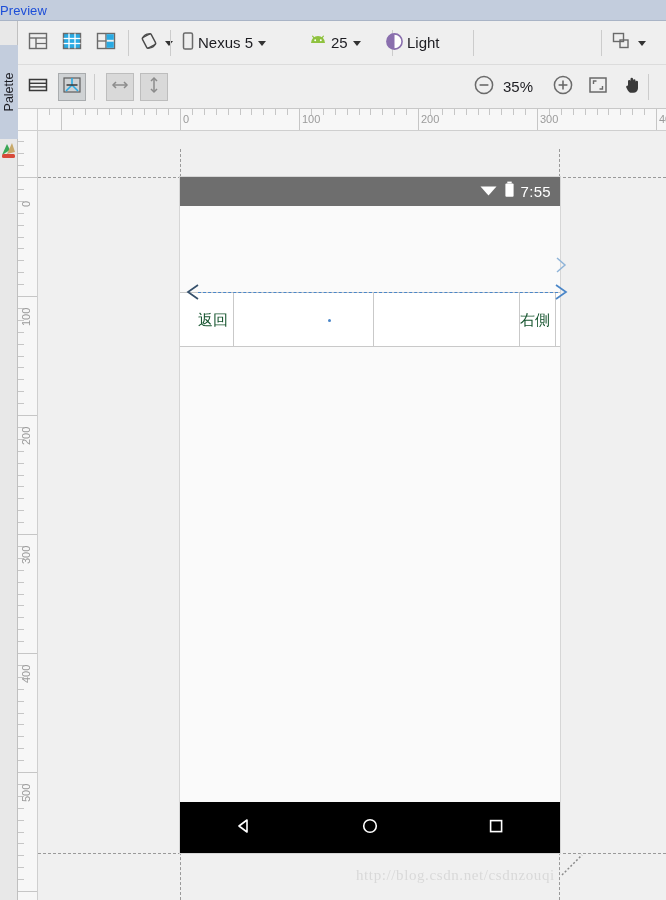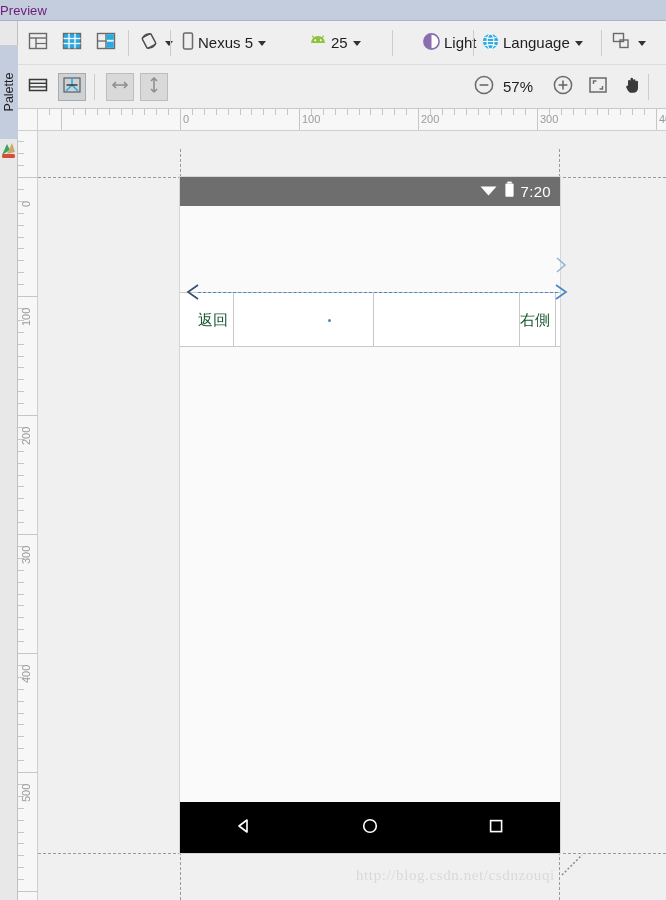--- a/index.html
+++ b/index.html
@@ -12,21 +12,21 @@
   #app { position: relative; width: 666px; height: 900px; }
 
   
   .titlebar {
     position: absolute; left: 0; top: 0; width: 666px; height: 21px;
     background: #c3cddd;
     border-bottom: 1px solid #a9b4c6;
   }
   .titlebar .tb-label {
     position: absolute; left: 0px; top: 3px;
-    font-size: 13px; color: #701a75; letter-spacing: .1px;
+    font-size: 13px; color: #1d4ed8; letter-spacing: .1px;
   }
 
   
   .leftstrip {
     position: absolute; left: 0; top: 21px; width: 18px; height: 879px;
     background: #e8e8e8; border-right: 1px solid #c0c0c0;
   }
   .palette-tab {
     position: absolute; left: 0; top: 24px; width: 18px; height: 94px;
     background: #c3cddd;
@@ -249,47 +249,32 @@
           <line x1="4.6" y1="2.2" x2="6.4" y2="4.4" stroke="#8fc23f" stroke-width="1.2" stroke-linecap="round"></line>
           <line x1="15.4" y1="2.2" x2="13.6" y2="4.4" stroke="#8fc23f" stroke-width="1.2" stroke-linecap="round"></line>
         </svg>
       </span>
       <span>25</span>
       <span class="caret"></span>
     </div>
 
     <div class="sep" style="left:374px;"></div>
 
-    <div class="tb-item" style="left:402px;">
+    <div class="tb-item" style="left:365px;">
       <span>
         <svg width="19" height="19" viewBox="0 0 19 19">
           <circle cx="9.5" cy="9.5" r="7.6" fill="#ffffff" stroke="#8a6fae" stroke-width="1.6"></circle>
           <path d="M9.5 1.9 A7.6 7.6 0 0 0 9.5 17.1 Z" fill="#8a6fae"></path>
         </svg>
       </span>
       <span>Light</span>
     </div>
 
     <div class="sep" style="left:455px;"></div>
 
-    <div class="tb-item" style="left:461px;">
-      <span>
-        <svg width="19" height="19" viewBox="0 0 19 19">
-          <circle cx="9.5" cy="9.5" r="7.6" fill="#29aae3"></circle>
-          <g stroke="#ffffff" stroke-width="1.15" fill="none">
-            <ellipse cx="9.5" cy="9.5" rx="3.4" ry="7.6"></ellipse>
-            <line x1="2" y1="9.5" x2="17" y2="9.5"></line>
-            <path d="M3.5 5.2 Q9.5 7.6 15.5 5.2"></path>
-            <path d="M3.5 13.8 Q9.5 11.4 15.5 13.8"></path>
-          </g>
-        </svg>
-      </span>
-      <span>Language</span>
-      <span class="caret"></span>
-    </div>
 
     <div class="sep" style="left:583px;"></div>
 
     <div class="tb-item" style="left:591px;">
       <span>
         <svg width="22" height="20" viewBox="0 0 22 20">
           <rect x="2.5" y="2.5" width="10" height="8" fill="none" stroke="#6a6a6a" stroke-width="1.4"></rect>
           <rect x="9" y="9" width="8" height="7.5" fill="none" stroke="#6a6a6a" stroke-width="1.4"></rect>
         </svg>
       </span>
@@ -346,21 +331,21 @@
     <div class="tb-btn" style="left:452px;">
       <span>
         <svg width="22" height="22" viewBox="0 0 22 22">
           <circle cx="11" cy="11" r="8.6" fill="none" stroke="#6a6a6a" stroke-width="1.5"></circle>
           <line x1="6.6" y1="11" x2="15.4" y2="11" stroke="#6a6a6a" stroke-width="1.6"></line>
         </svg>
       </span>
     </div>
 
     <div class="tb-item" style="left:483px;">
-      <span>57%</span>
+      <span>35%</span>
     </div>
 
     <div class="tb-btn" style="left:531px;">
       <span>
         <svg width="22" height="22" viewBox="0 0 22 22">
           <circle cx="11" cy="11" r="8.6" fill="none" stroke="#6a6a6a" stroke-width="1.5"></circle>
           <line x1="6.6" y1="11" x2="15.4" y2="11" stroke="#6a6a6a" stroke-width="1.6"></line>
           <line x1="11" y1="6.6" x2="11" y2="15.4" stroke="#6a6a6a" stroke-width="1.6"></line>
         </svg>
       </span>
@@ -536,21 +521,21 @@
           <svg width="19" height="15" viewBox="0 0 19 15">
             <path d="M1.5 4.5 L17.5 4.5 L9.5 13.5 Z" fill="#ffffff"></path>
           </svg>
         </span>
         <span>
           <svg width="11" height="17" viewBox="0 0 11 17">
             <rect x="3.3" y="0.6" width="4.4" height="1.8" fill="#ffffff"></rect>
             <rect x="1.4" y="2.4" width="8.2" height="13.4" rx="1" fill="#ffffff"></rect>
           </svg>
         </span>
-        <span class="sb-time">7:20</span>
+        <span class="sb-time">7:55</span>
       </div>
 
       <div class="appbody">
 
         <div class="widgetrow" style="top:86px;">
           <div class="cell" style="left:0; width:54px;">
             <span class="cell-txt" style="left:18px;">返回</span>
           </div>
           <div class="cell" style="left:54px; width:140px;"></div>
           <div class="cell" style="left:194px; width:146px;"></div>

